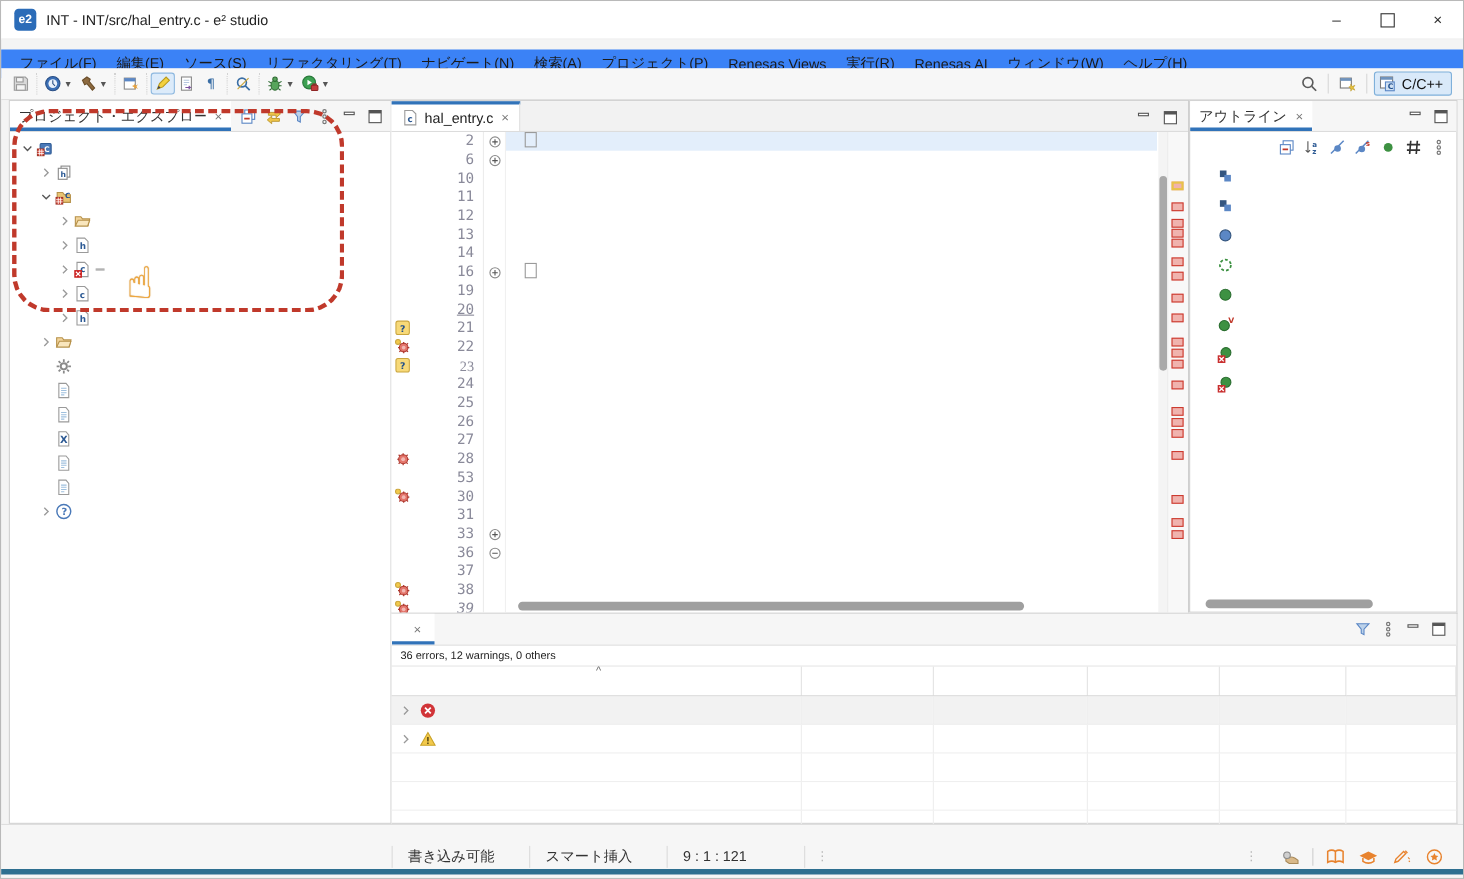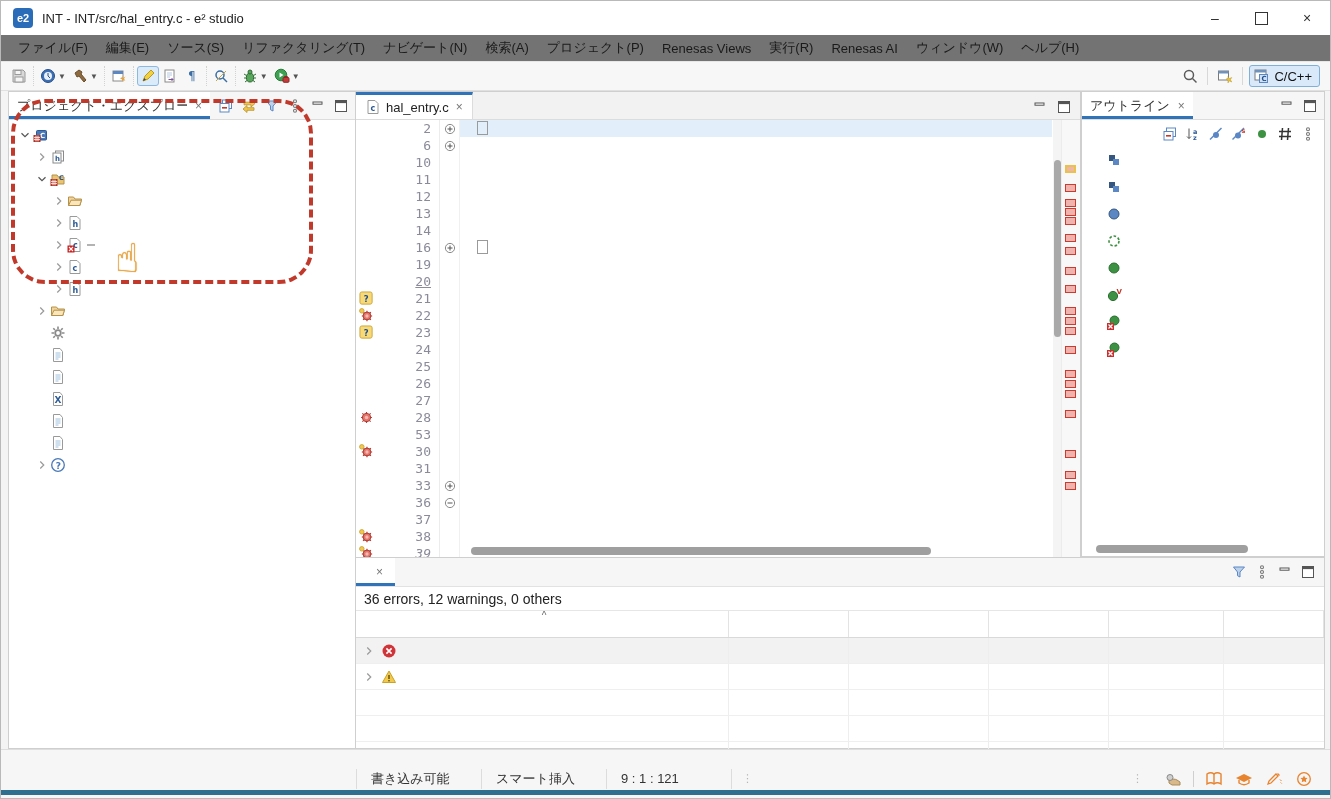--- a/index.html
+++ b/index.html
@@ -9,21 +9,21 @@
 
   
   .titlebar{position:absolute;left:0;top:0;width:100%;height:34px;background:#ffffff;display:flex;align-items:center;border-bottom:1px solid #ececec;}
   .app-logo{width:20px;height:20px;margin:0 9px 0 12px;background:#2b6cb8;border-radius:4px;color:#fff;font-size:11px;font-weight:bold;display:flex;align-items:center;justify-content:center;}
   .title-text{font-size:13px;color:#222;}
   .win-controls{margin-left:auto;display:flex;height:100%;}
   .win-btn{width:46px;height:100%;display:flex;align-items:center;justify-content:center;font-size:14px;color:#333;}
   .win-btn .box{width:11px;height:11px;border:1.2px solid #333;}
 
   
-  .menubar{position:absolute;left:0;top:34px;width:100%;height:27px;background:#737373;display:flex;align-items:center;padding-left:8px;border-bottom:1px solid #e7e7e7;box-sizing:border-box;}
+  .menubar{position:absolute;left:0;top:44px;width:100%;height:27px;background:#3b82f6;display:flex;align-items:center;padding-left:8px;border-bottom:1px solid #e7e7e7;box-sizing:border-box;}
   .menu-item{font-size:13px;color:#1a1a1a;padding:3px 9px;white-space:nowrap;}
 
   
   .toolbar{position:absolute;left:0;top:61px;width:100%;height:29px;background:#f7f7f7;display:flex;align-items:center;padding-left:4px;box-sizing:border-box;border-bottom:1px solid #e0e0e0;}
   .tb-group{display:flex;align-items:center;padding:0 3px;border-left:1px dotted #d2d2d2;}
   .tb-group:first-child{border-left:none;}
   .tb-btn{display:flex;align-items:center;padding:2px 3px;border-radius:3px;}
   .tb-btn.active{background:#dcebfa;border:1px solid #8db8df;padding:1px 2px;}
   .tb-dd{font-size:8px;color:#555;margin-left:2px;}
   .toolbar-right{margin-left:auto;display:flex;align-items:center;padding-right:10px;}
@@ -79,21 +79,21 @@
   .outline-tools{display:flex;justify-content:flex-end;gap:7px;padding:6px 8px 4px 0;border-bottom:0;}
   .ol-list{font-size:13px;color:#222;}
   .ol-row{display:flex;align-items:center;height:27px;padding-left:24px;white-space:nowrap;}
   .ol-row .icon{margin-right:7px;}
   .ol-type{color:#8c8c73;}
 
   
   .pr-tabbar{height:28px;display:flex;align-items:center;background:#f6f6f6;border-bottom:1px solid #e2e2e2;}
   .pr-tab{display:flex;align-items:center;gap:6px;padding:0 12px;height:100%;font-size:13px;color:#333;background:transparent;}
   .pr-tab.active{background:#fff;box-shadow:inset 0 -3px 0 #3173b9;}
-  .pr-summary{font-size:14px;color:#222;padding:4px 0 3px 8px;border-bottom:1px solid #e6e6e6;}
+  .pr-summary{font-size:10px;color:#222;padding:4px 0 3px 8px;border-bottom:1px solid #e6e6e6;}
   .pr-table{width:100%;border-collapse:collapse;table-layout:fixed;font-size:13px;}
   .pr-table th{font-weight:normal;text-align:left;padding:3px 6px;border-right:1px solid #e3e3e3;border-bottom:1px solid #d9d9d9;position:relative;color:#222;height:20px;}
   .pr-table td{padding:2px 6px;border-right:1px solid #eee;border-bottom:1px solid #efefef;height:21px;white-space:nowrap;overflow:hidden;}
   .pr-row1{background:#f2f2f2;}
   .sortmark{position:absolute;left:50%;top:-1px;font-size:10px;color:#666;}
   .pr-cell{display:flex;align-items:center;gap:5px;}
 
   
   .statusbar{position:absolute;left:0;top:748px;width:100%;height:58px;background:#f6f6f6;border-top:1px solid #dedede;display:flex;align-items:center;font-size:13px;color:#333;box-sizing:border-box;}
   .sb-item{padding:0 14px;border-right:1px solid #dcdcdc;height:20px;display:flex;align-items:center;min-width:96px;}
@@ -647,21 +647,21 @@
           <div class="ed-row" style="justify-content:flex-end;">10</div>
           <div class="ed-row" style="justify-content:flex-end;">11</div>
           <div class="ed-row" style="justify-content:flex-end;">12</div>
           <div class="ed-row" style="justify-content:flex-end;">13</div>
           <div class="ed-row" style="justify-content:flex-end;">14</div>
           <div class="ed-row" style="justify-content:flex-end;">16</div>
           <div class="ed-row" style="justify-content:flex-end;">19</div>
           <div class="ed-row" style="justify-content:flex-end;text-decoration:underline;">20</div>
           <div class="ed-row" style="justify-content:flex-end;">21</div>
           <div class="ed-row" style="justify-content:flex-end;">22</div>
-          <div class="ed-row" style="justify-content:flex-end;">23</div>
+          <div class="ed-row" style="justify-content:flex-end;font-family:Liberation Serif, serif;">23</div>
           <div class="ed-row" style="justify-content:flex-end;">24</div>
           <div class="ed-row" style="justify-content:flex-end;">25</div>
           <div class="ed-row" style="justify-content:flex-end;">26</div>
           <div class="ed-row" style="justify-content:flex-end;">27</div>
           <div class="ed-row" style="justify-content:flex-end;">28</div>
           <div class="ed-row" style="justify-content:flex-end;">53</div>
           <div class="ed-row" style="justify-content:flex-end;">30</div>
           <div class="ed-row" style="justify-content:flex-end;">31</div>
           <div class="ed-row" style="justify-content:flex-end;">33</div>
           <div class="ed-row" style="justify-content:flex-end;">36</div>

